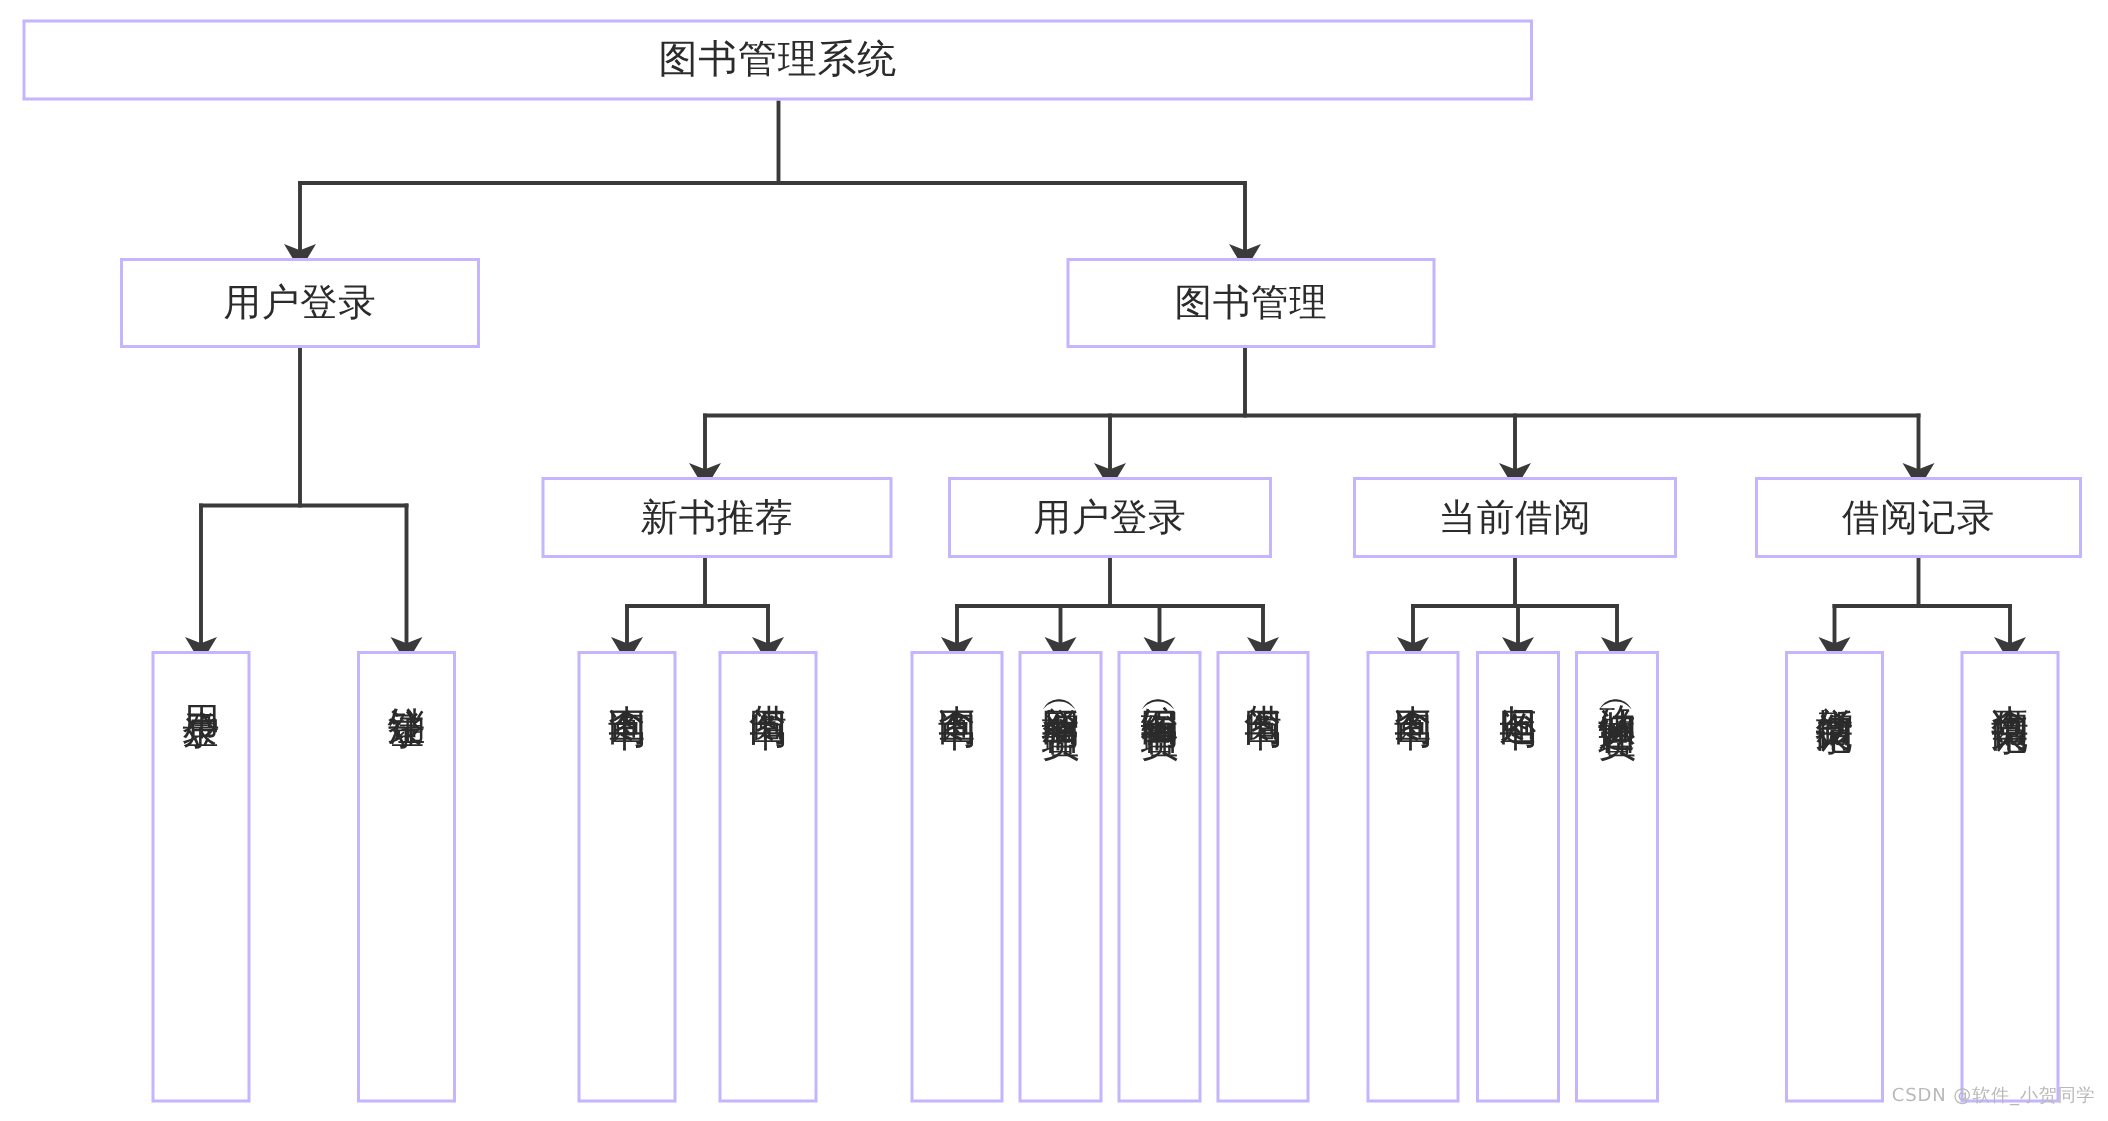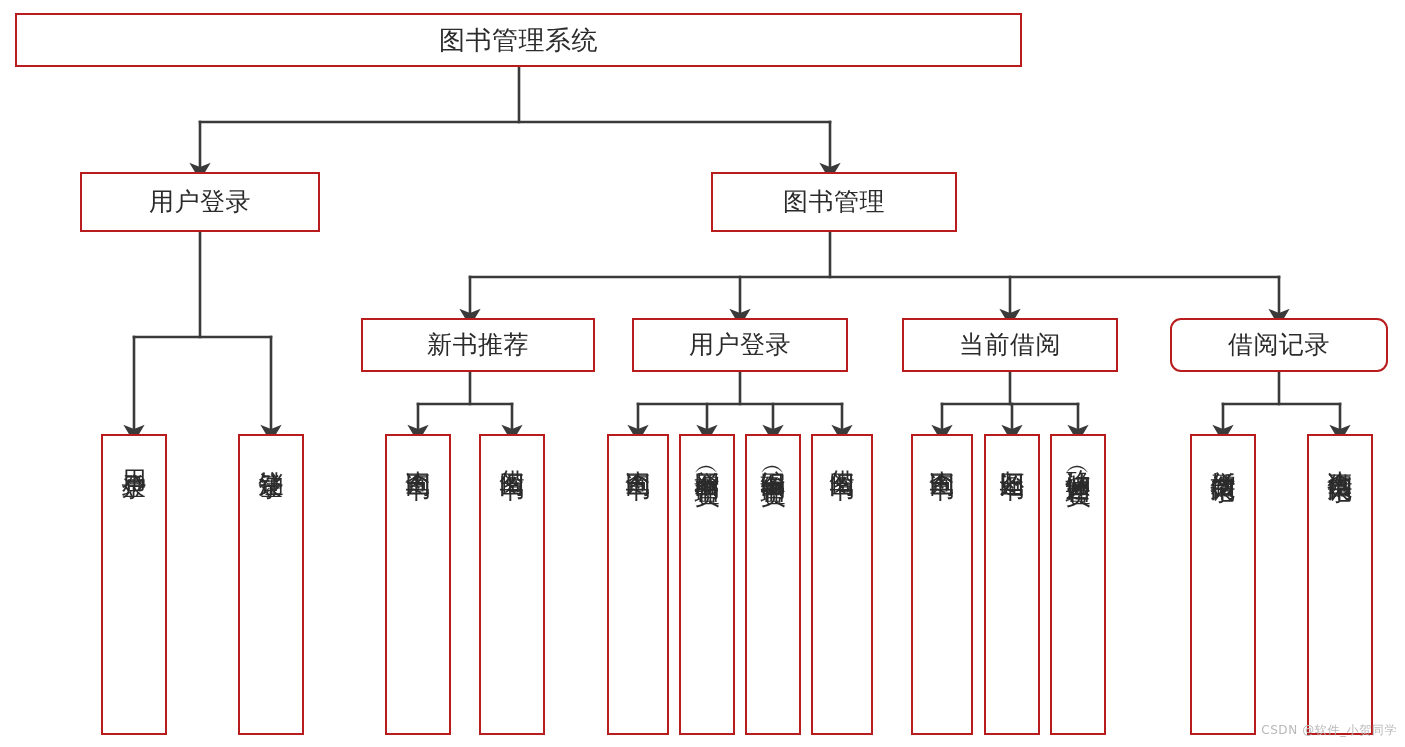--- a/index.html
+++ b/index.html
@@ -23,21 +23,21 @@
     left: 0;
     top: 0;
     width: 1405px;
     height: 747px;
     pointer-events: none;
   }
   .node {
     position: absolute;
     box-sizing: border-box;
     background: #ffffff;
-    border: 2px solid #b91c1c;
+    border: 2px solid #c4b5fd;
     display: flex;
     align-items: center;
     justify-content: center;
     z-index: 2;
   }
   .node-label {
     color: #2b2b2b;
     line-height: 1.18;
     text-align: center;
     white-space: nowrap;
@@ -133,21 +133,21 @@
       </div>
       <div class="node horiz" style="left: 361px; top: 318px; width: 234px; height: 54px;">
         <span class="node-label">新书推荐</span>
       </div>
       <div class="node horiz" style="left: 632px; top: 318px; width: 216px; height: 54px;">
         <span class="node-label">用户登录</span>
       </div>
       <div class="node horiz" style="left: 902px; top: 318px; width: 216px; height: 54px;">
         <span class="node-label">当前借阅</span>
       </div>
-      <div class="node horiz" style="left: 1170px; top: 318px; width: 218px; height: 54px; border-radius: 11px;">
+      <div class="node horiz" style="left: 1170px; top: 318px; width: 218px; height: 54px;">
         <span class="node-label">借阅记录</span>
       </div>
       <div class="node vert" style="left: 101px; top: 434px; width: 66px; height: 301px;">
         <span class="node-label">用户登录</span>
       </div>
       <div class="node vert" style="left: 238px; top: 434px; width: 66px; height: 301px;">
         <span class="node-label">注销登录</span>
       </div>
       <div class="node vert" style="left: 385px; top: 434px; width: 66px; height: 301px;">
         <span class="node-label">查询图书</span>

